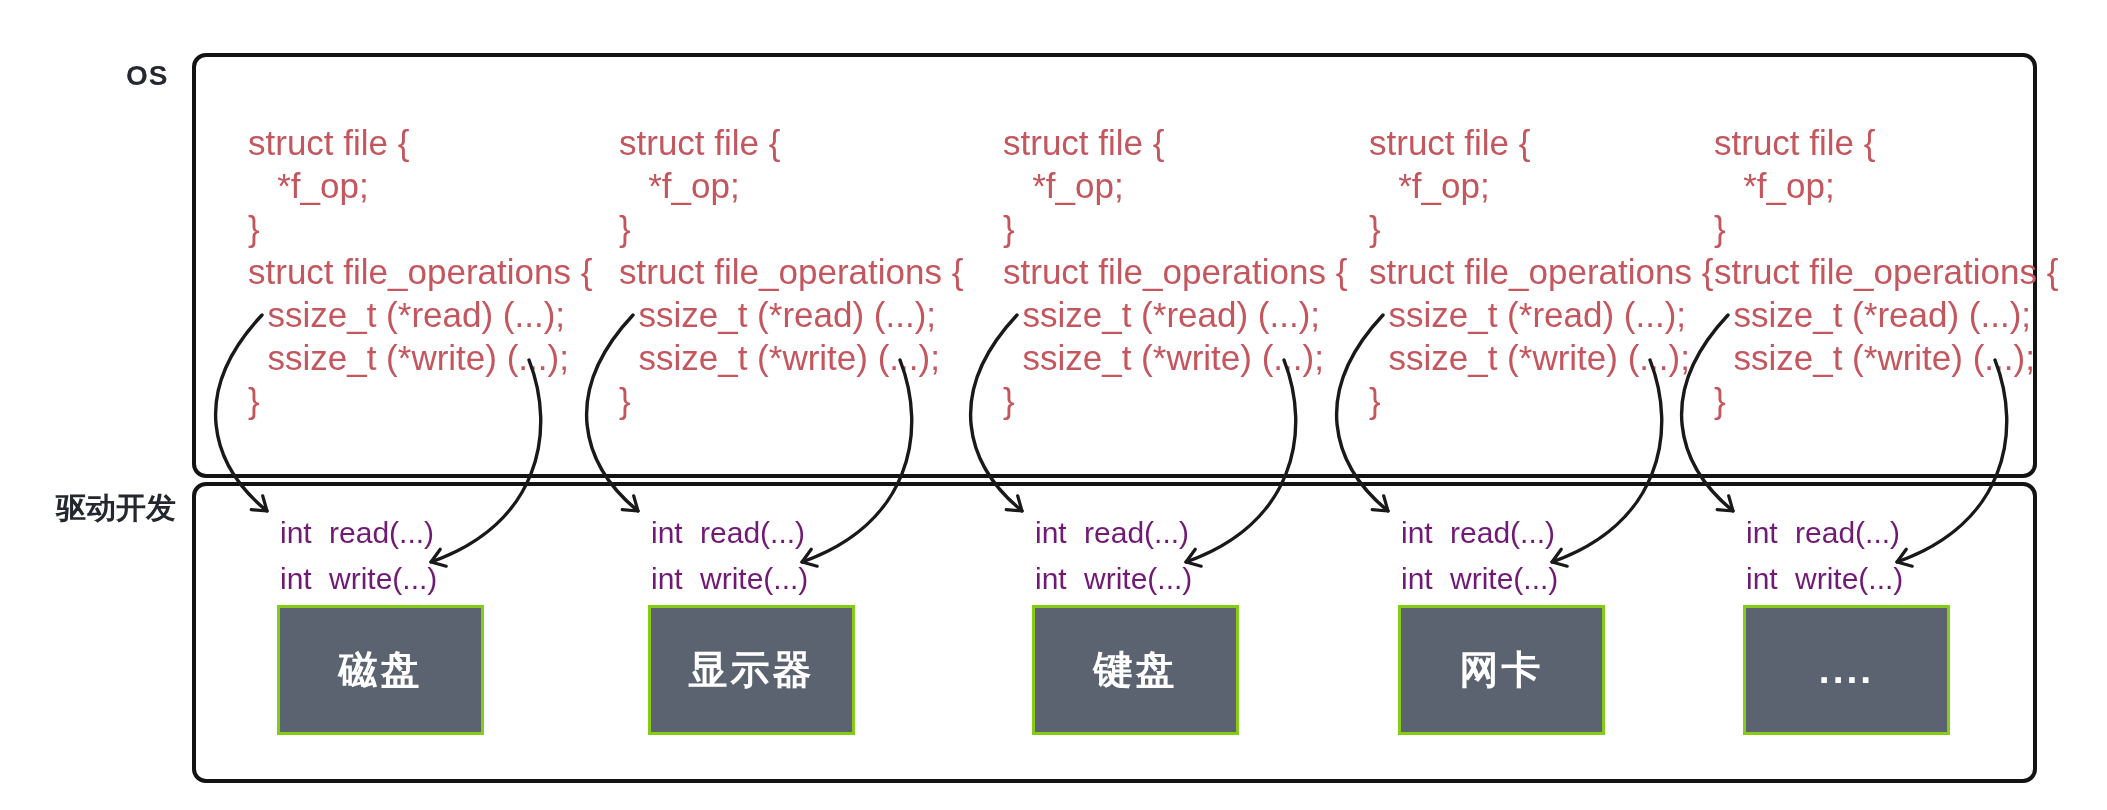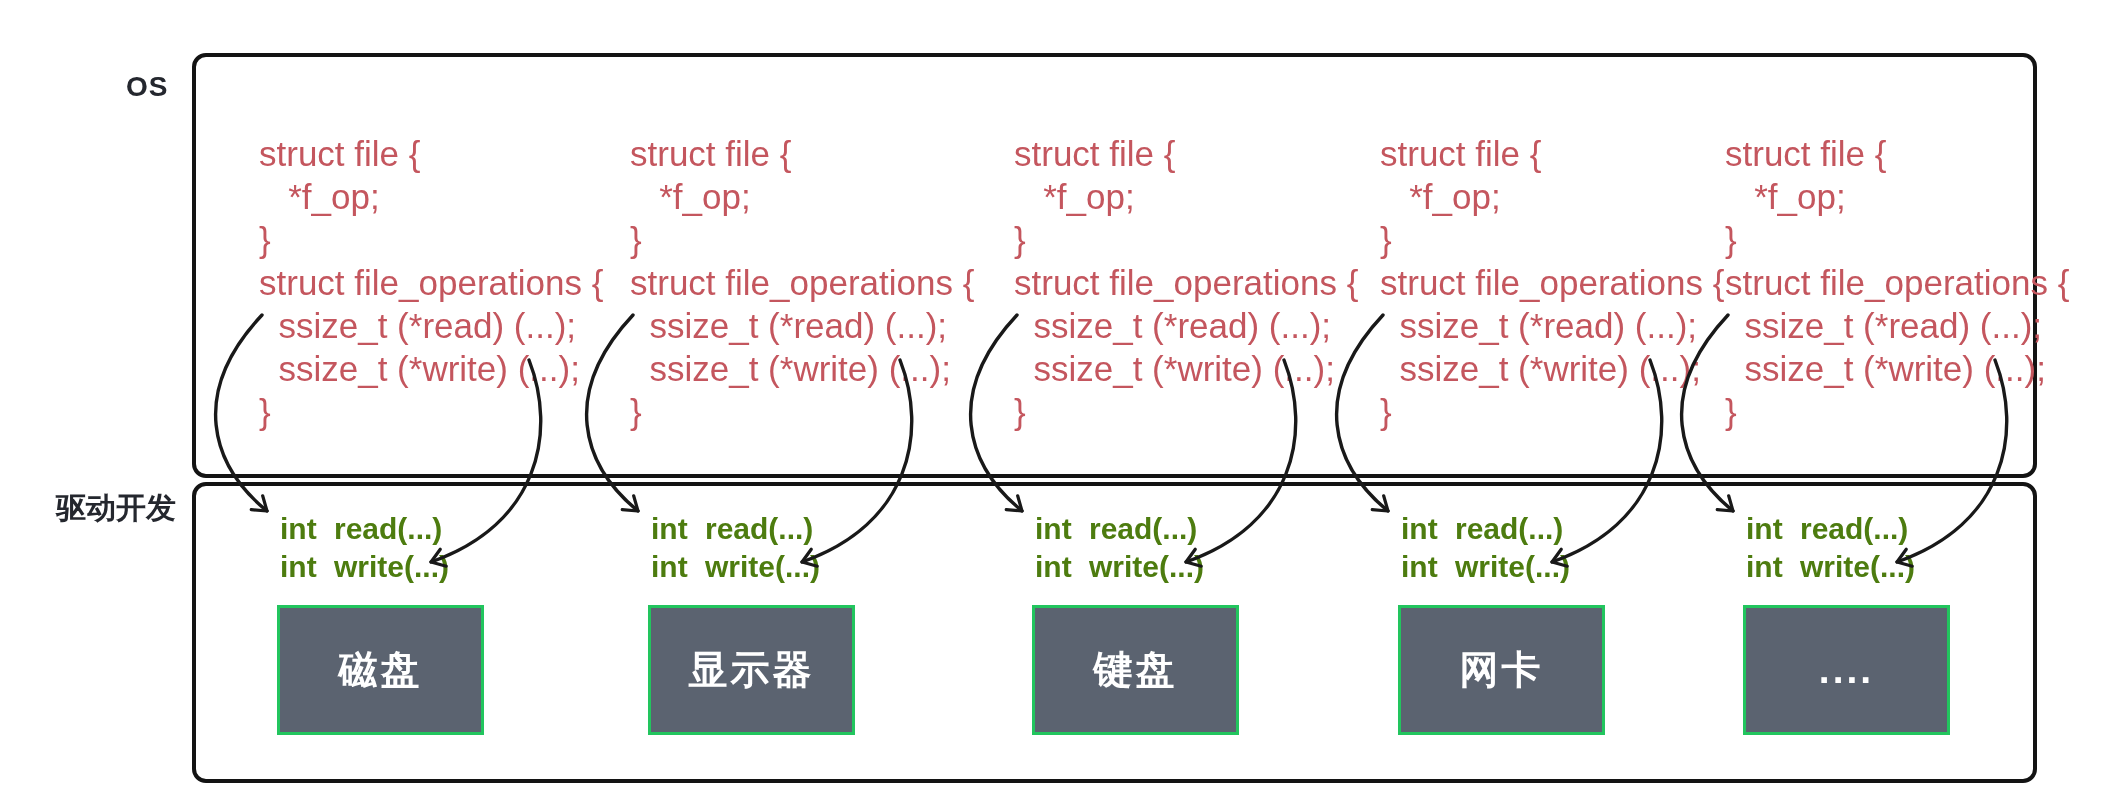--- a/index.html
+++ b/index.html
@@ -20,47 +20,46 @@
     border-radius: 14px;
     background: transparent;
   }
   #os-box     { left: 192px; top: 53px;  width: 1845px; height: 425px; }
   #driver-box { left: 192px; top: 482px; width: 1845px; height: 301px; }
   .side-label {
     position: absolute;
     font-weight: bold;
     color: #24272e;
   }
-  #os-label     { left: 126px; top: 60px;  font-size: 28px; letter-spacing: 1px; margin-top: 11px; }
+  #os-label     { left: 126px; top: 60px;  font-size: 28px; letter-spacing: 1px; }
   #driver-label { left: 56px;  top: 488px; font-size: 30px; text-align: center; }
   #columns { position: absolute; left: 0; top: 0; width: 100%; height: 100%; }
   .column { position: absolute; top: 0; }
   .code {
     position: absolute; left: 0; top: 120px;
-    margin: 12px;
+    margin: 1px;
     font-family: "Liberation Sans", sans-serif;
     font-size: 35px;
     line-height: 43px;
     color: var(--red);
     white-space: pre;
   }
   .fns {
     position: absolute; left: 33px; top: 510px;
     font-size: 30px;
-    line-height: 38px;
-    color: #4d7c0f;
+    line-height: 46px;
+    color: #701a75;
     word-spacing: 9px;
     white-space: pre;
-    font-weight: bold;
   }
   .device {
     position: absolute; left: 30px; top: 605px;
     width: 207px; height: 130px;
     background: var(--fill);
-    border: 3px solid #22c55e;
+    border: 3px solid #84cc16;
     display: flex; align-items: center; justify-content: center;
   }
   .device-text {
     color: #ffffff;
     font-weight: bold;
     font-size: 39px;
     letter-spacing: 3px;
   }
   #arrows {
     position: absolute; left: 0; top: 0;

